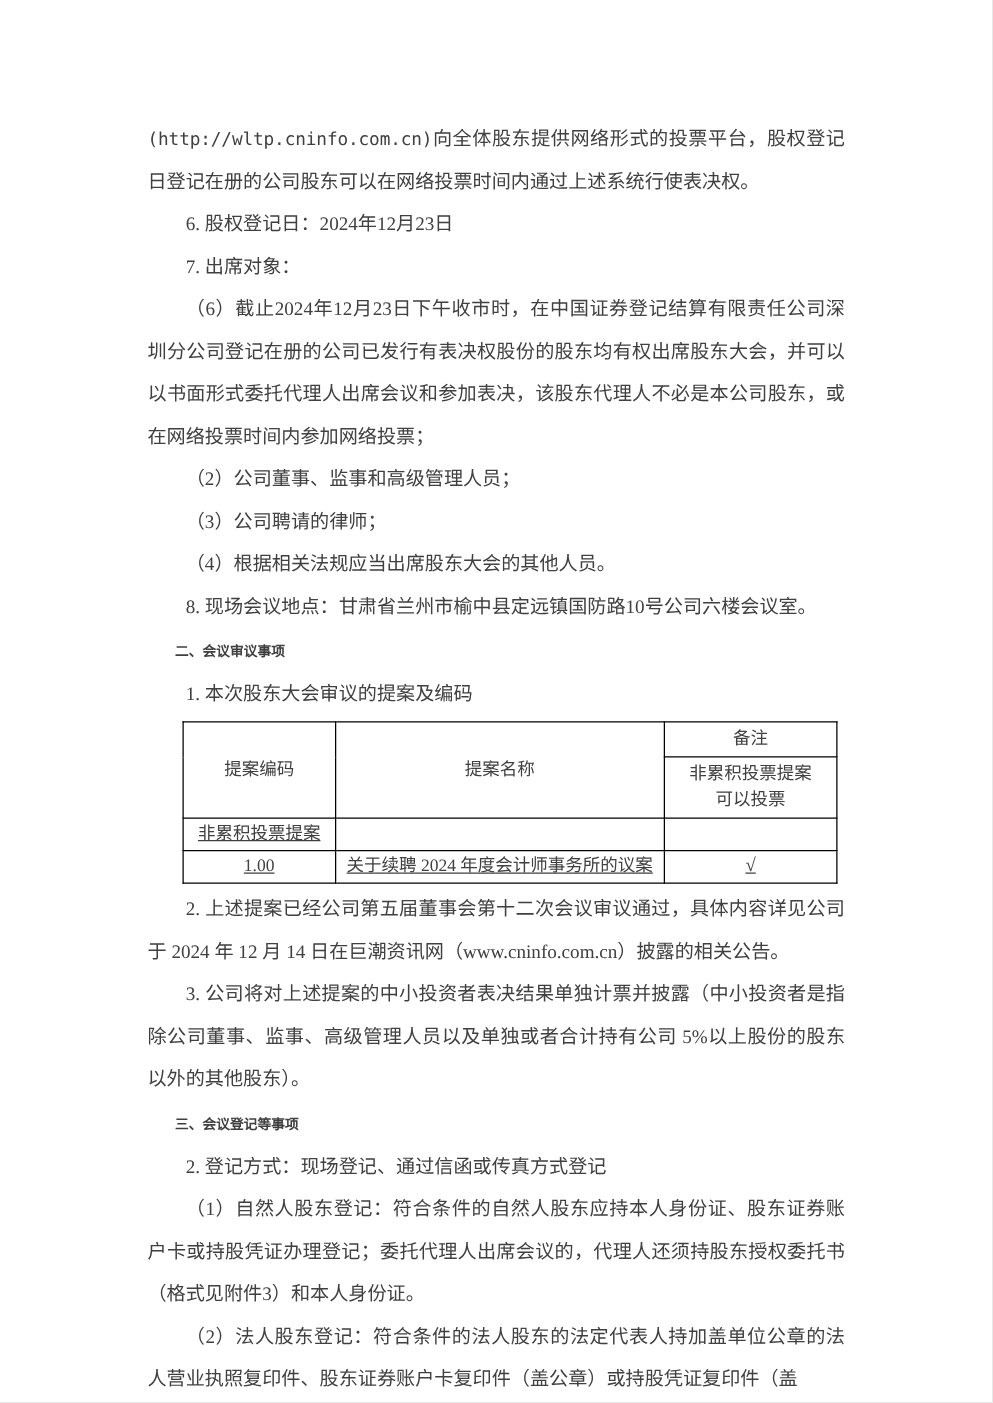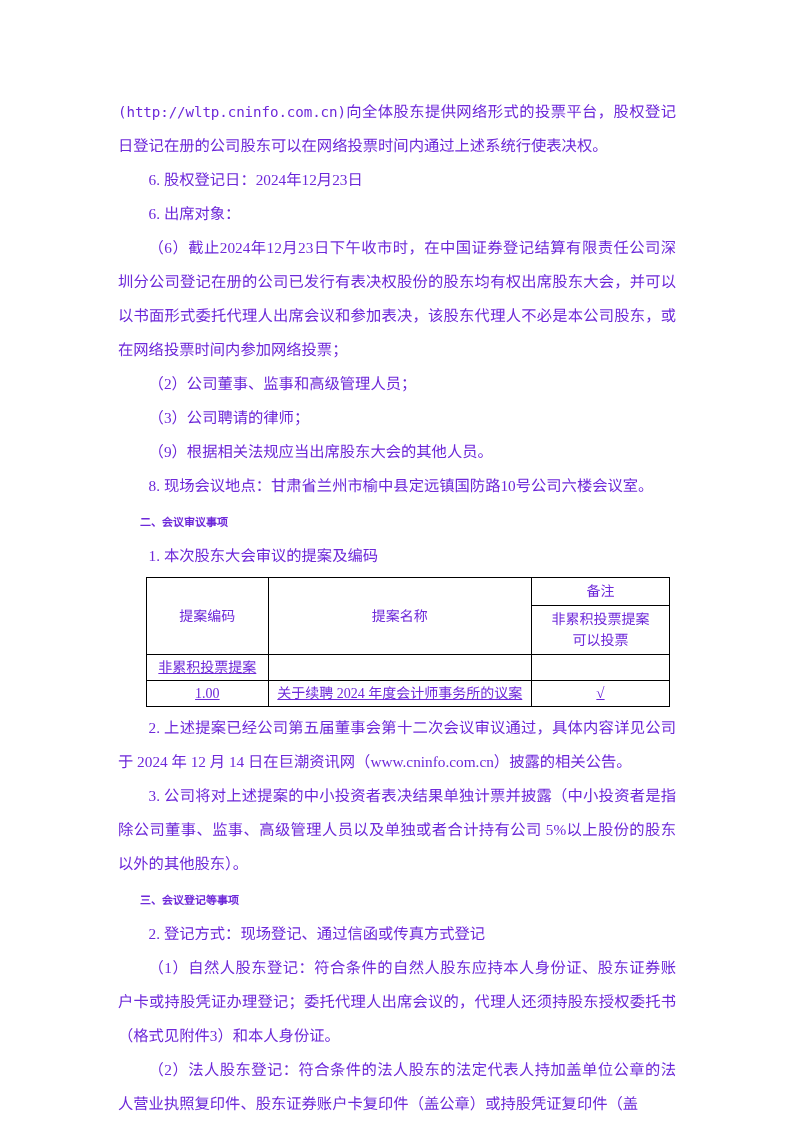--- a/index.html
+++ b/index.html
@@ -9,21 +9,21 @@
   }
   .page {
     width: 794px;
     height: 1122px;
     background: #ffffff;
     margin: 0 auto;
     position: relative;
     box-sizing: border-box;
     padding: 95px 118px 60px 118px;
     font-family: "Liberation Serif", "DejaVu Serif", serif;
-    color: #6d28d9;
+    color: #404040;
     overflow: hidden;
   }
   .doc-body {
     font-size: 15.3px;
     line-height: 34px;
     text-align: justify;
     text-justify: inter-ideograph;
   }
   p {
     margin: 0;
@@ -83,29 +83,29 @@
 </head>
 <body>
 
 <div class="page">
   <div class="doc-body">
 
     <p class="p-flush"><span class="mono">(http://wltp.cninfo.com.cn)</span><span>向全体股东提供网络形式的投票平台，股权登记日登记在册的公司股东可以在网络投票时间内通过上述系统行使表决权。</span></p>
 
     <p class="p-indent">6. 股权登记日：2024年12月23日</p>
 
-    <p class="p-indent">6. 出席对象：</p>
+    <p class="p-indent">7. 出席对象：</p>
 
     <p class="p-indent">（6）截止2024年12月23日下午收市时，在中国证券登记结算有限责任公司深圳分公司登记在册的公司已发行有表决权股份的股东均有权出席股东大会，并可以以书面形式委托代理人出席会议和参加表决，该股东代理人不必是本公司股东，或在网络投票时间内参加网络投票；</p>
 
     <p class="p-indent">（2）公司董事、监事和高级管理人员；</p>
 
     <p class="p-indent">（3）公司聘请的律师；</p>
 
-    <p class="p-indent">（9）根据相关法规应当出席股东大会的其他人员。</p>
+    <p class="p-indent">（4）根据相关法规应当出席股东大会的其他人员。</p>
 
     <p class="p-indent">8. 现场会议地点：甘肃省兰州市榆中县定远镇国防路10号公司六楼会议室。</p>
 
     <p class="heading">二、会议审议事项</p>
 
     <p class="p-indent">1. 本次股东大会审议的提案及编码</p>
 
     <table class="proposal">
       <tbody>
           <tr>

